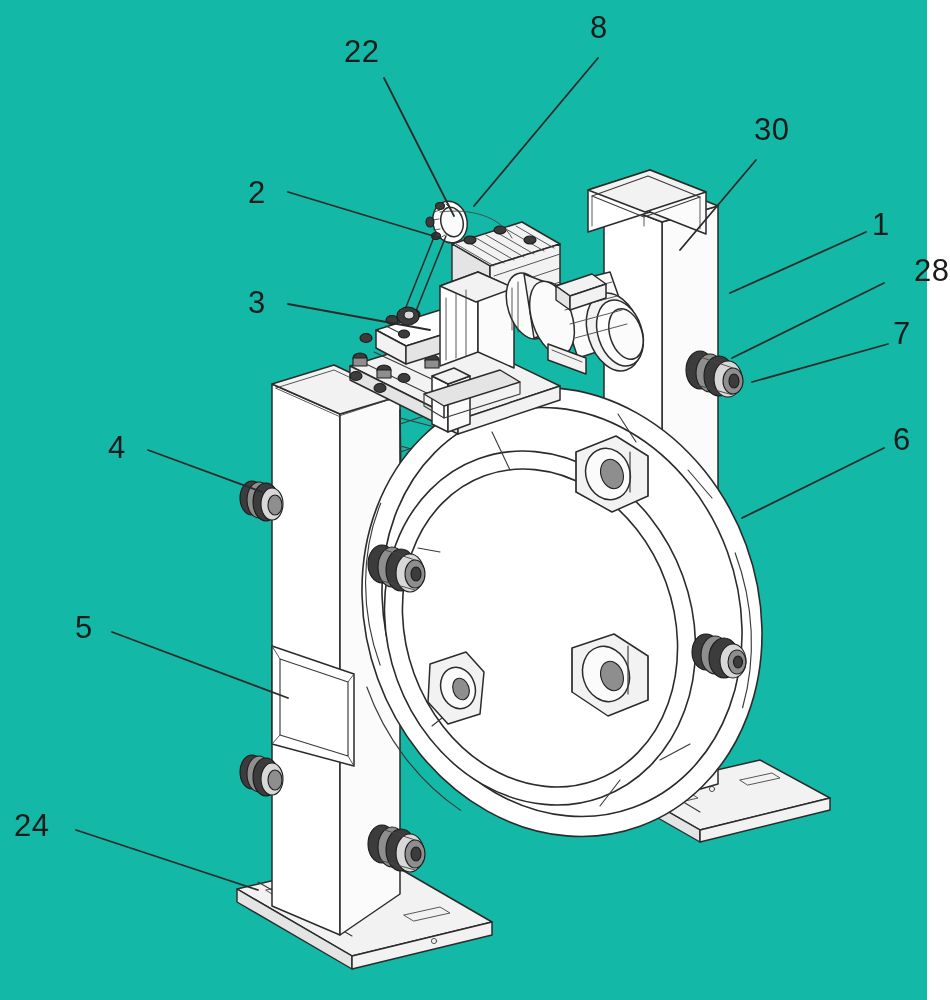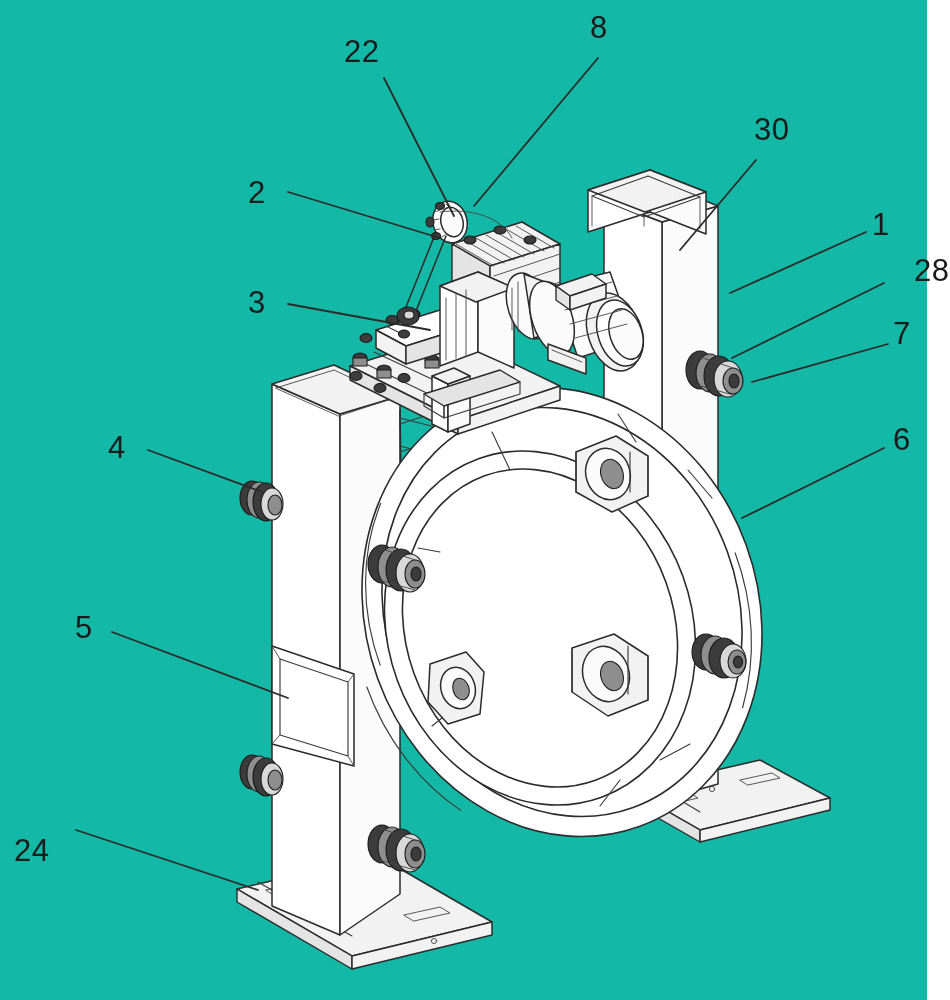--- a/index.html
+++ b/index.html
@@ -388,16 +388,16 @@
       <div class="callout" style="left: 590px; top: 12px;">8</div>
       <div class="callout" style="left: 754px; top: 114px;">30</div>
       <div class="callout" style="left: 248px; top: 177px;">2</div>
       <div class="callout" style="left: 872px; top: 209px;">1</div>
       <div class="callout" style="left: 872px; top: 255px; margin-left: 42px;">28</div>
       <div class="callout" style="left: 248px; top: 287px;">3</div>
       <div class="callout" style="left: 893px; top: 318px;">7</div>
       <div class="callout" style="left: 108px; top: 432px;">4</div>
       <div class="callout" style="left: 893px; top: 424px;">6</div>
       <div class="callout" style="left: 75px; top: 612px;">5</div>
-      <div class="callout" style="left: 14px; top: 810px; margin-top: 25px;">24</div>
+      <div class="callout" style="left: 14px; top: 810px;">24</div>
     </div>
 
 </div>
 
 </body></html>

